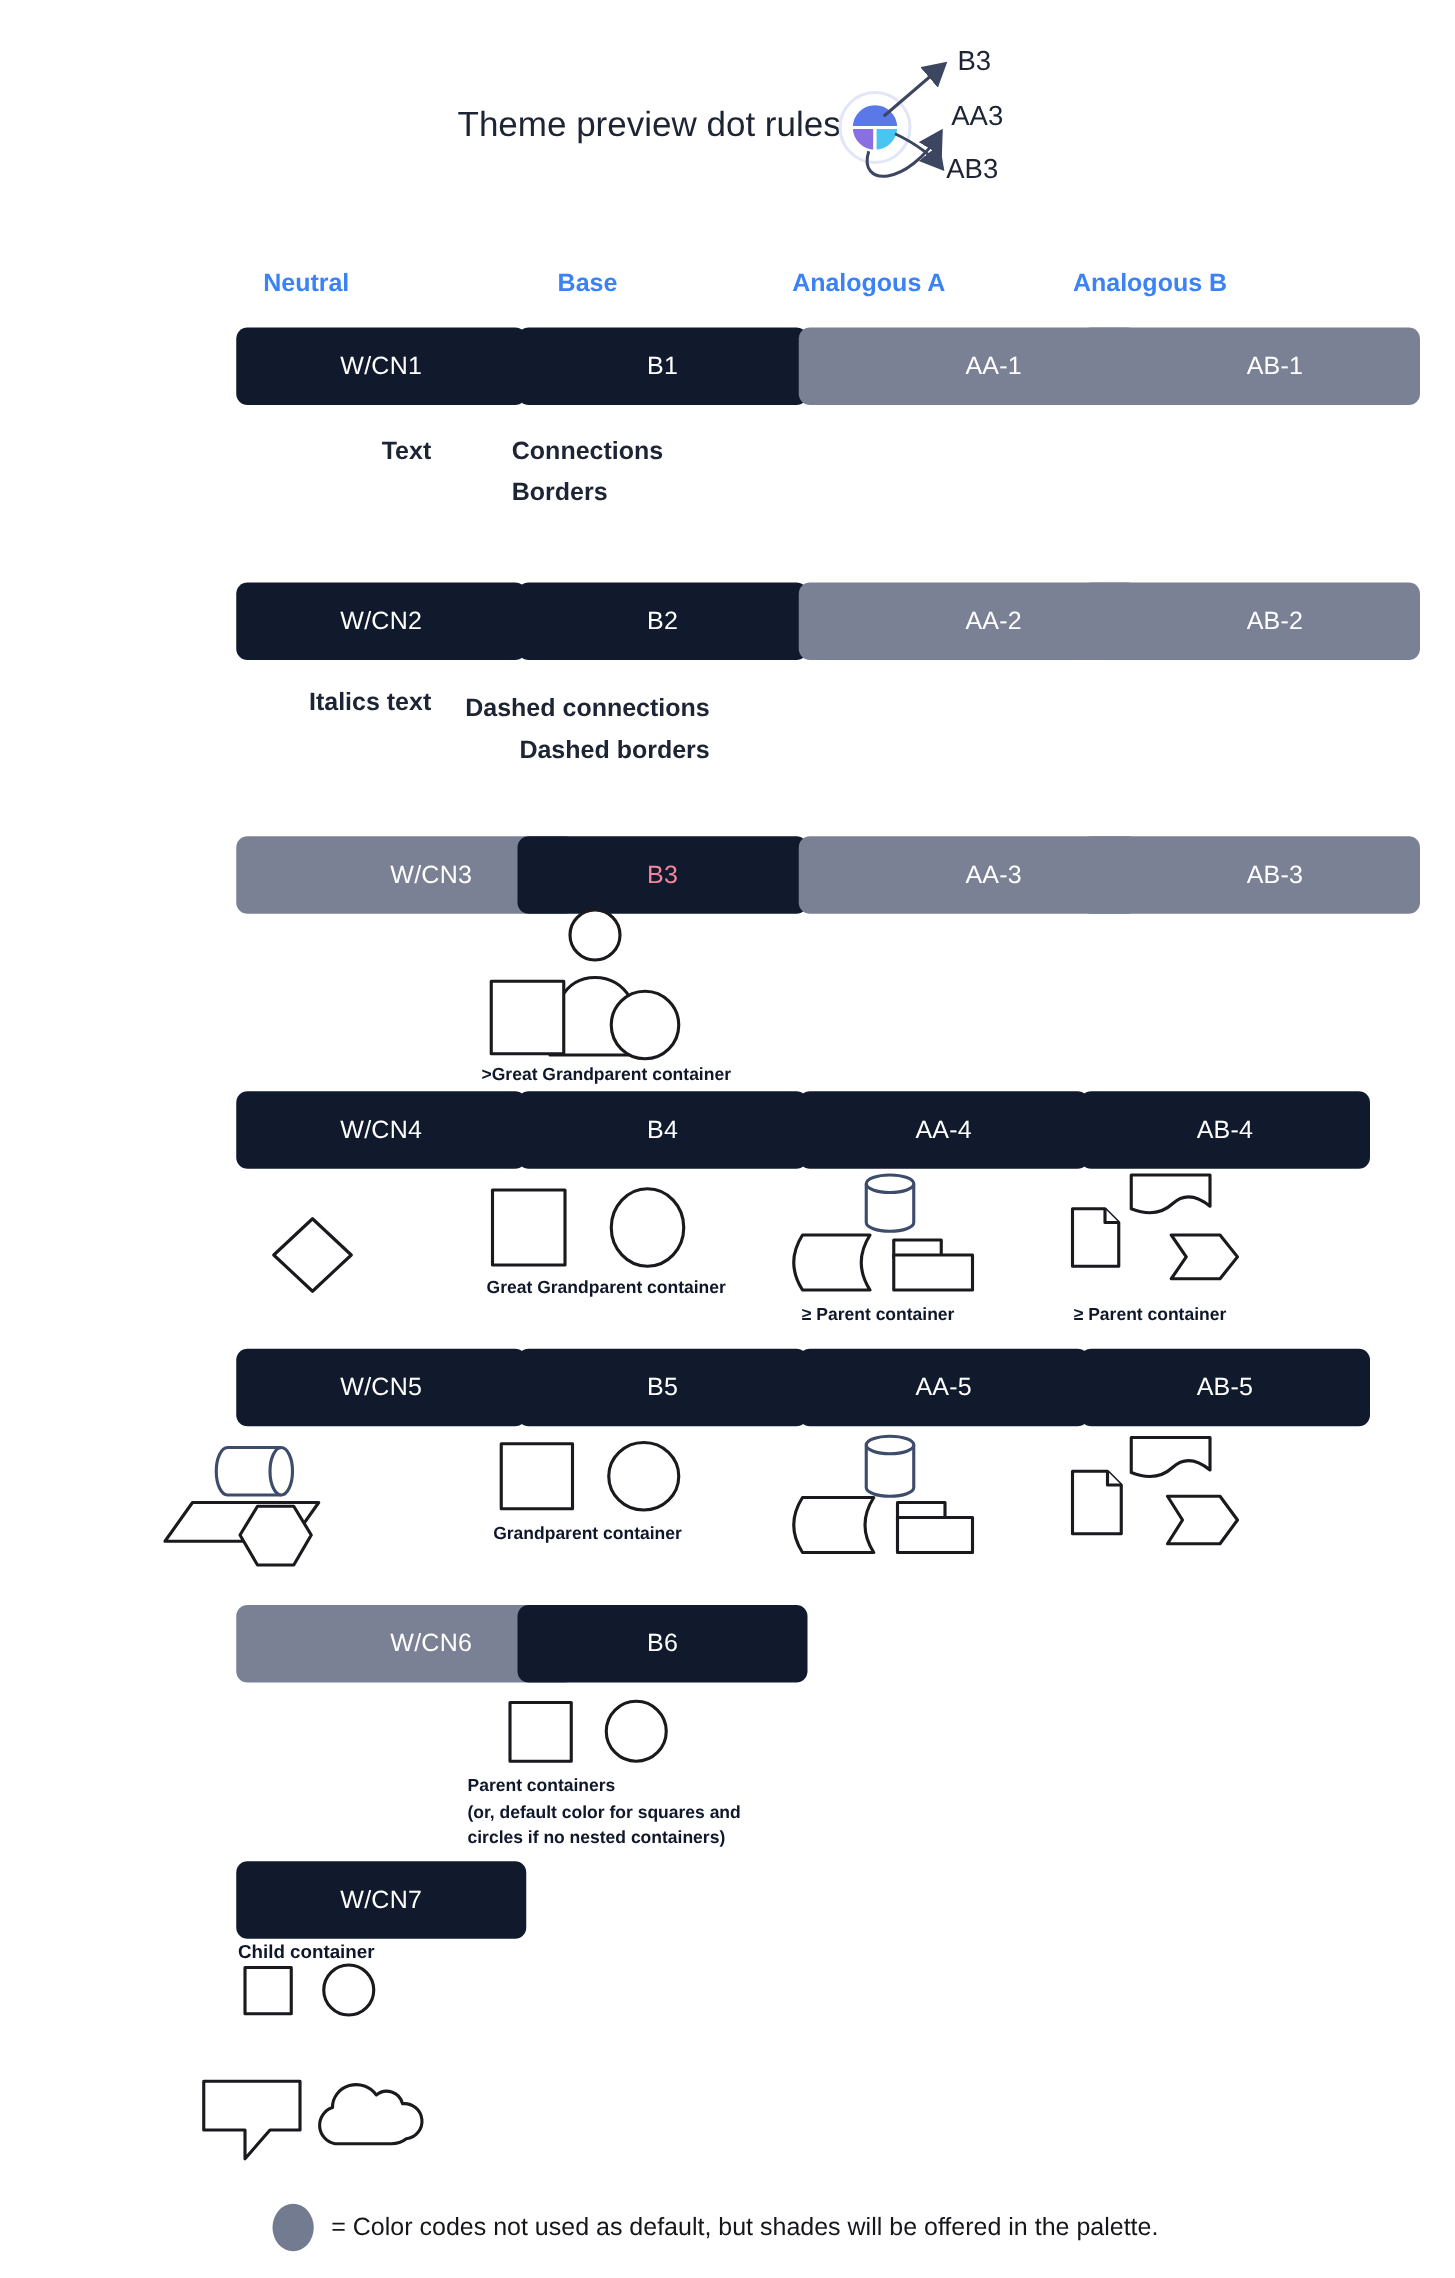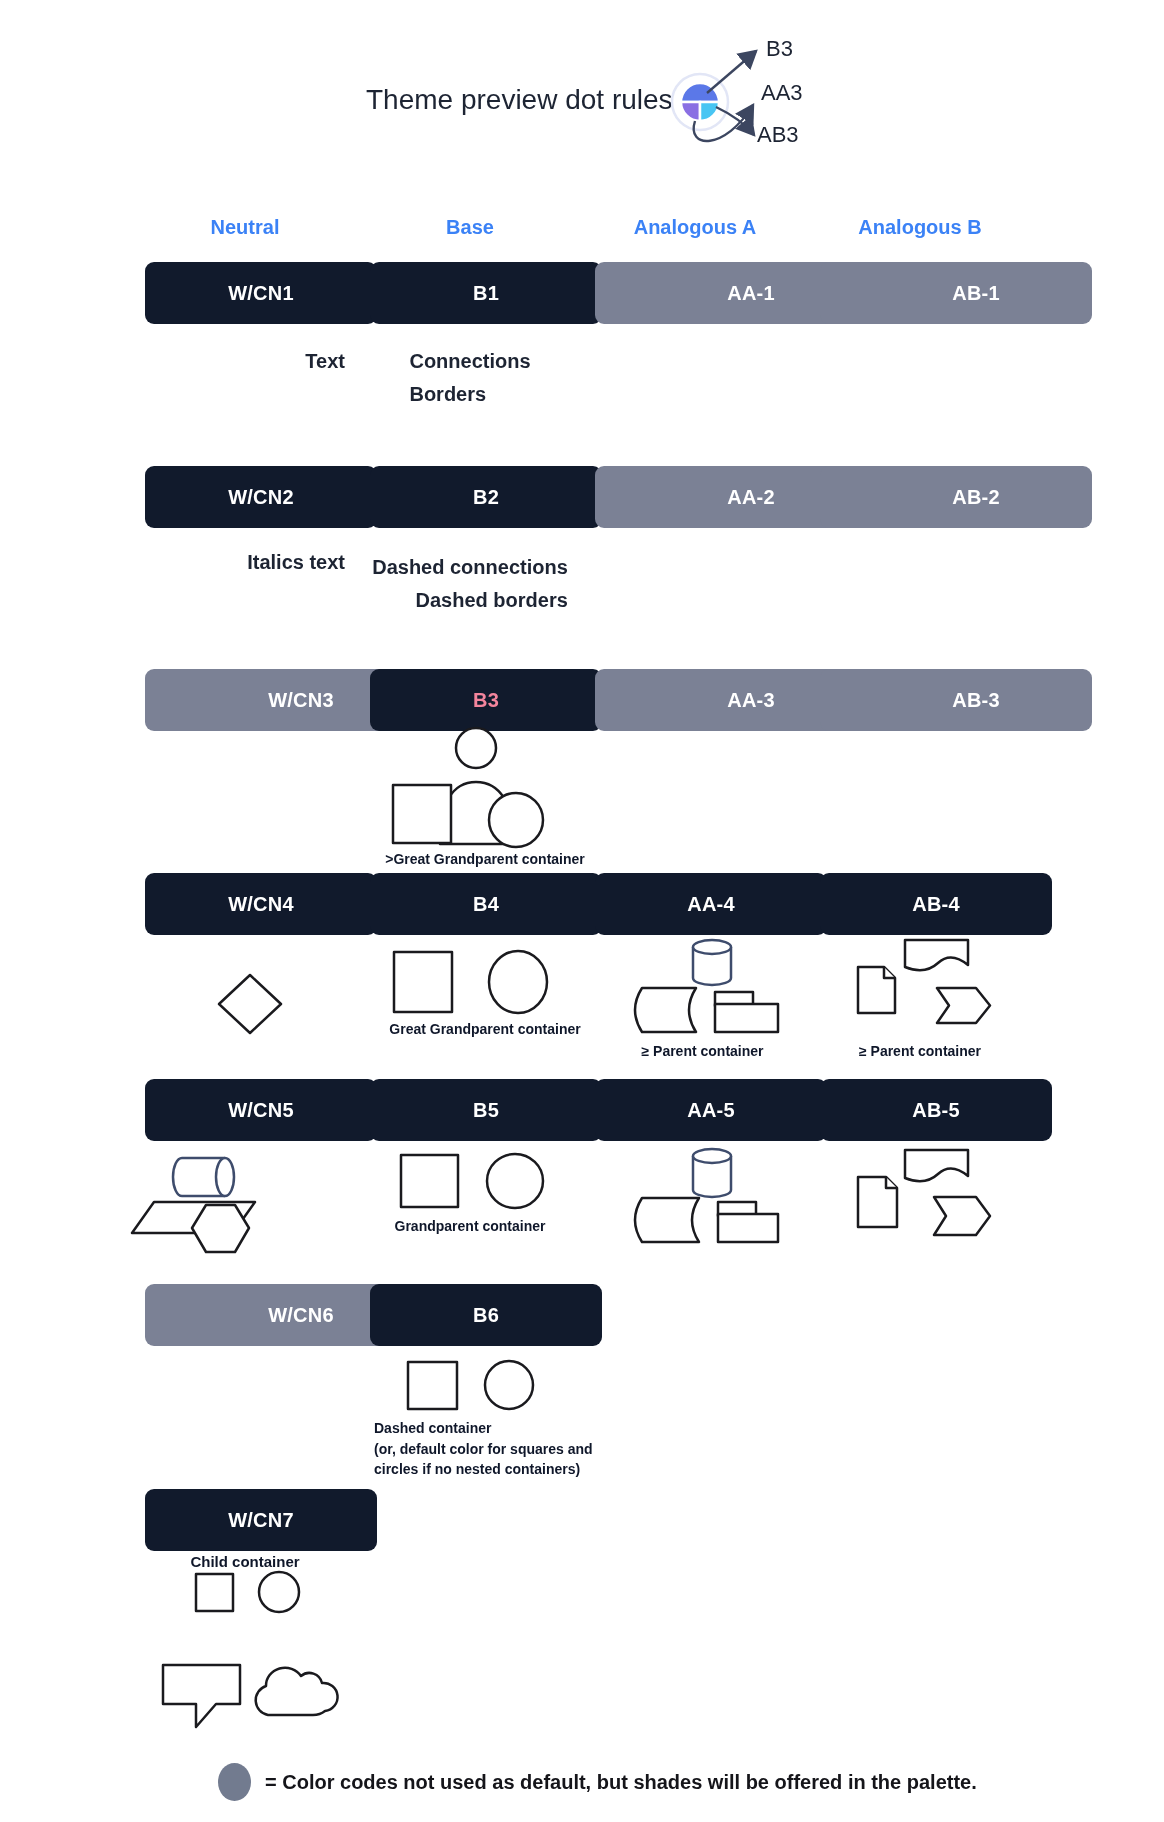--- a/index.html
+++ b/index.html
@@ -1,37 +1,37 @@
 <!DOCTYPE html>
 <html><head>
 <meta charset="utf-8">
 <style>
   html,body{margin:0;padding:0;background:#ffffff;}
   #canvas{position:relative;width:1164px;height:1822px;background:#ffffff;
           font-family:"Liberation Sans",sans-serif;color:#1d2433;overflow:hidden;}
   .abs{position:absolute;}
   .sw{position:absolute;width:232px;height:62px;border-radius:9px;display:flex;
-      align-items:center;justify-content:center;font-size:20px;font-weight:700;
-      color:#ffffff;letter-spacing:.2px;}
+      align-items:center;justify-content:center;font-size:20px;font-weight:400;
+      color:#ffffff;letter-spacing:.2px;margin-left:44px;}
   .dark{background:#111a2c;}
   .gray{background:#7b8195;padding-left:40px;}
   .pink{color:#f4859d;}
   .c1{left:145px}.c2{left:370px}.c3{left:595px}.c4{left:820px}
   .r1{top:262px}.r2{top:466px}.r3{top:669px}.r4{top:873px}.r5{top:1079px}.r6{top:1284px}.r7{top:1489px}
   .colhead{position:absolute;top:216px;width:200px;text-align:center;font-size:20px;font-weight:600;color:#3b82f6;}
   .cap{position:absolute;font-size:20px;font-weight:600;line-height:33px;color:#1d2433;}
   .center200{width:200px;text-align:right;}
   .scap{position:absolute;font-size:14px;font-weight:700;color:#0f172a;line-height:20.5px;}
   .title{position:absolute;left:366px;top:84px;font-size:28px;font-weight:500;color:#1d2433;}
   .dotlabel{position:absolute;font-size:22px;font-weight:500;color:#1d2433;}
   svg.cluster{position:absolute;overflow:visible;}
   .shape{stroke:#1a1a1e;stroke-width:2.5;fill:#ffffff;stroke-linejoin:round;}
   .cyl{stroke:#3e4c6c;stroke-width:2.5;fill:#ffffff;}
   .arrow{stroke:#3c4660;stroke-width:2.4;fill:none;}
-  .legend-text{font-size:20px;font-weight:700;color:#15151a;}
+  .legend-text{font-size:20px;font-weight:400;color:#15151a;}
 </style>
 </head>
 <body>
 
 <div id="canvas">
 
   <div class="title">Theme preview dot rules:</div>
 
   <svg class="cluster" style="left:600px;top:20px" width="240" height="140" viewBox="600 20 240 140">
     <circle cx="700" cy="102" r="28" fill="#ffffff" stroke="#e2e6f6" stroke-width="2.5"></circle>
@@ -159,21 +159,21 @@
   </svg>
 
   <div class="sw gray r6 c1">W/CN6</div>
   <div class="sw dark r6 c2">B6</div>
 
   <svg class="cluster" style="left:400px;top:1356px" width="140" height="56" viewBox="0 0 140 56">
     <rect class="shape" x="8" y="6" width="49" height="47"></rect>
     <circle class="shape" cx="109" cy="29" r="24"></circle>
   </svg>
   <div class="scap" style="left:374px;top:1418px;text-align:left">
-    <div>Dashed container</div>
+    <div>Parent containers</div>
     <div>(or, default color for squares and</div>
     <div>circles if no nested containers)</div>
   </div>
 
   <div class="sw dark r7 c1">W/CN7</div>
   <div class="scap" style="left:145px;top:1552px;width:200px;text-align:center;font-size:15px">Child container</div>
 
   <svg class="cluster" style="left:188px;top:1566px" width="120" height="52" viewBox="0 0 120 52">
     <rect class="shape" x="8" y="8" width="37" height="37"></rect>
     <circle class="shape" cx="91" cy="26" r="20"></circle>

